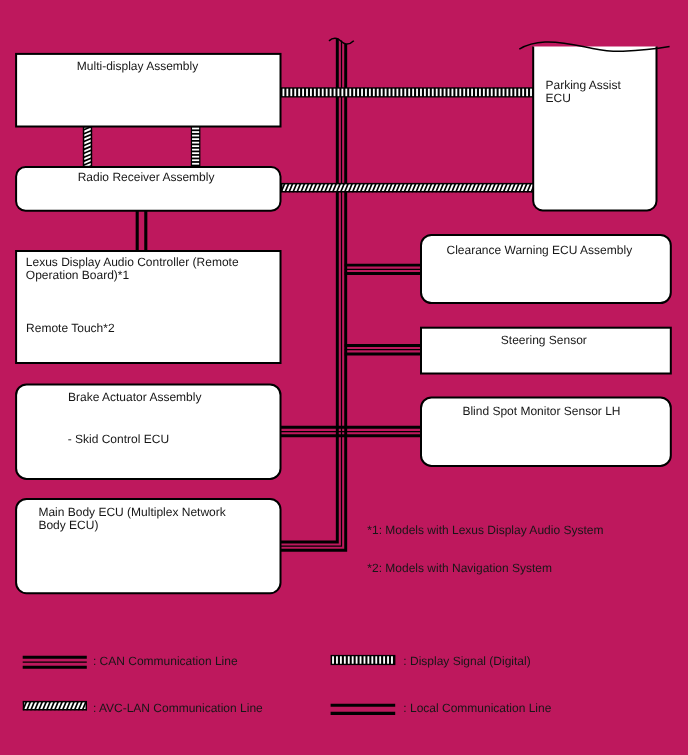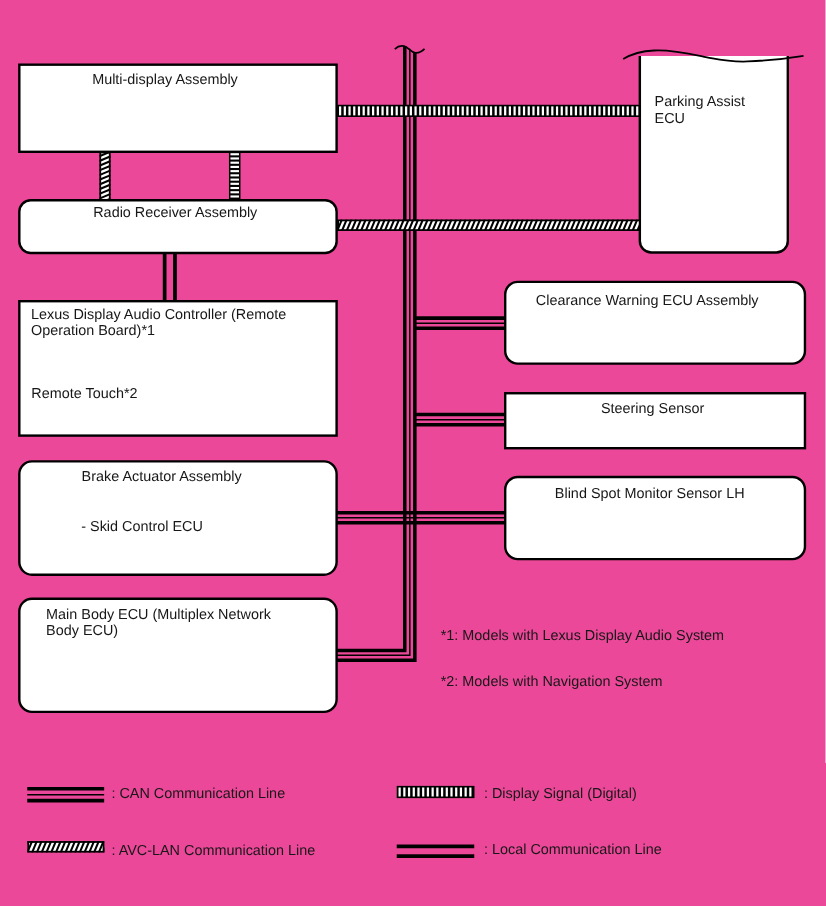--- a/index.html
+++ b/index.html
@@ -1,18 +1,18 @@
 <!DOCTYPE html>
 <html><head>
 <meta charset="utf-8">
 <title>Communication System Diagram</title>
 <style>
   html,body{margin:0;padding:0;background:#ffffff;}
   body{width:688px;height:755px;overflow:hidden;font-family:"Liberation Sans",sans-serif;}
-  #stage{position:relative;width:688px;height:755px;background:#ec4899;
+  #stage{position:relative;width:688px;height:755px;background:#be185d;
          -webkit-font-smoothing:antialiased;text-rendering:geometricPrecision;}
   svg#diagram{display:block;}
   .box{fill:#ffffff;stroke:#000000;stroke-width:2.0;}
   .lbl{font-family:"Liberation Sans",sans-serif;font-size:12px;fill:#171717;}
   .can-thick{stroke:#000000;stroke-width:2.95;fill:none;}
   .can-thin{stroke:#000000;stroke-width:1.25;fill:none;}
   .loc-thick{stroke:#000000;stroke-width:3.1;fill:none;}
   .wave{stroke:#000000;stroke-width:1.5;fill:none;}
   .barink{fill:#000000;stroke:none;}
   .barwhite{fill:#ffffff;stroke:none;}

